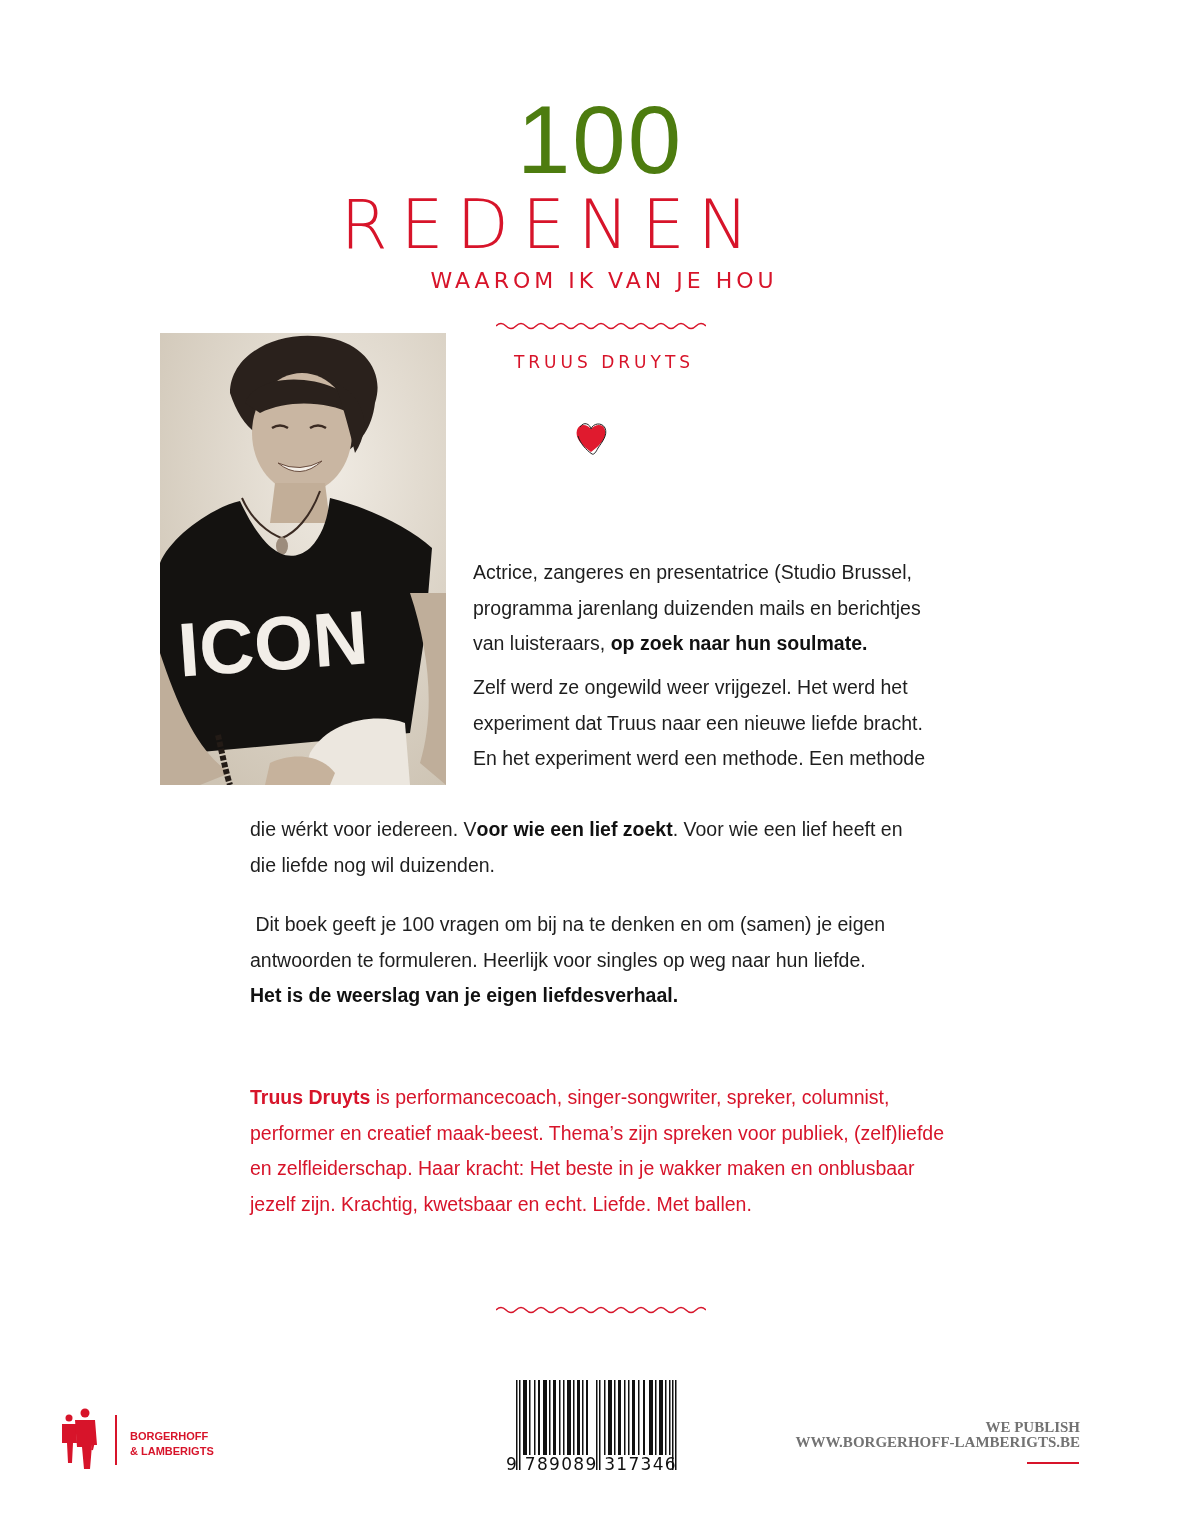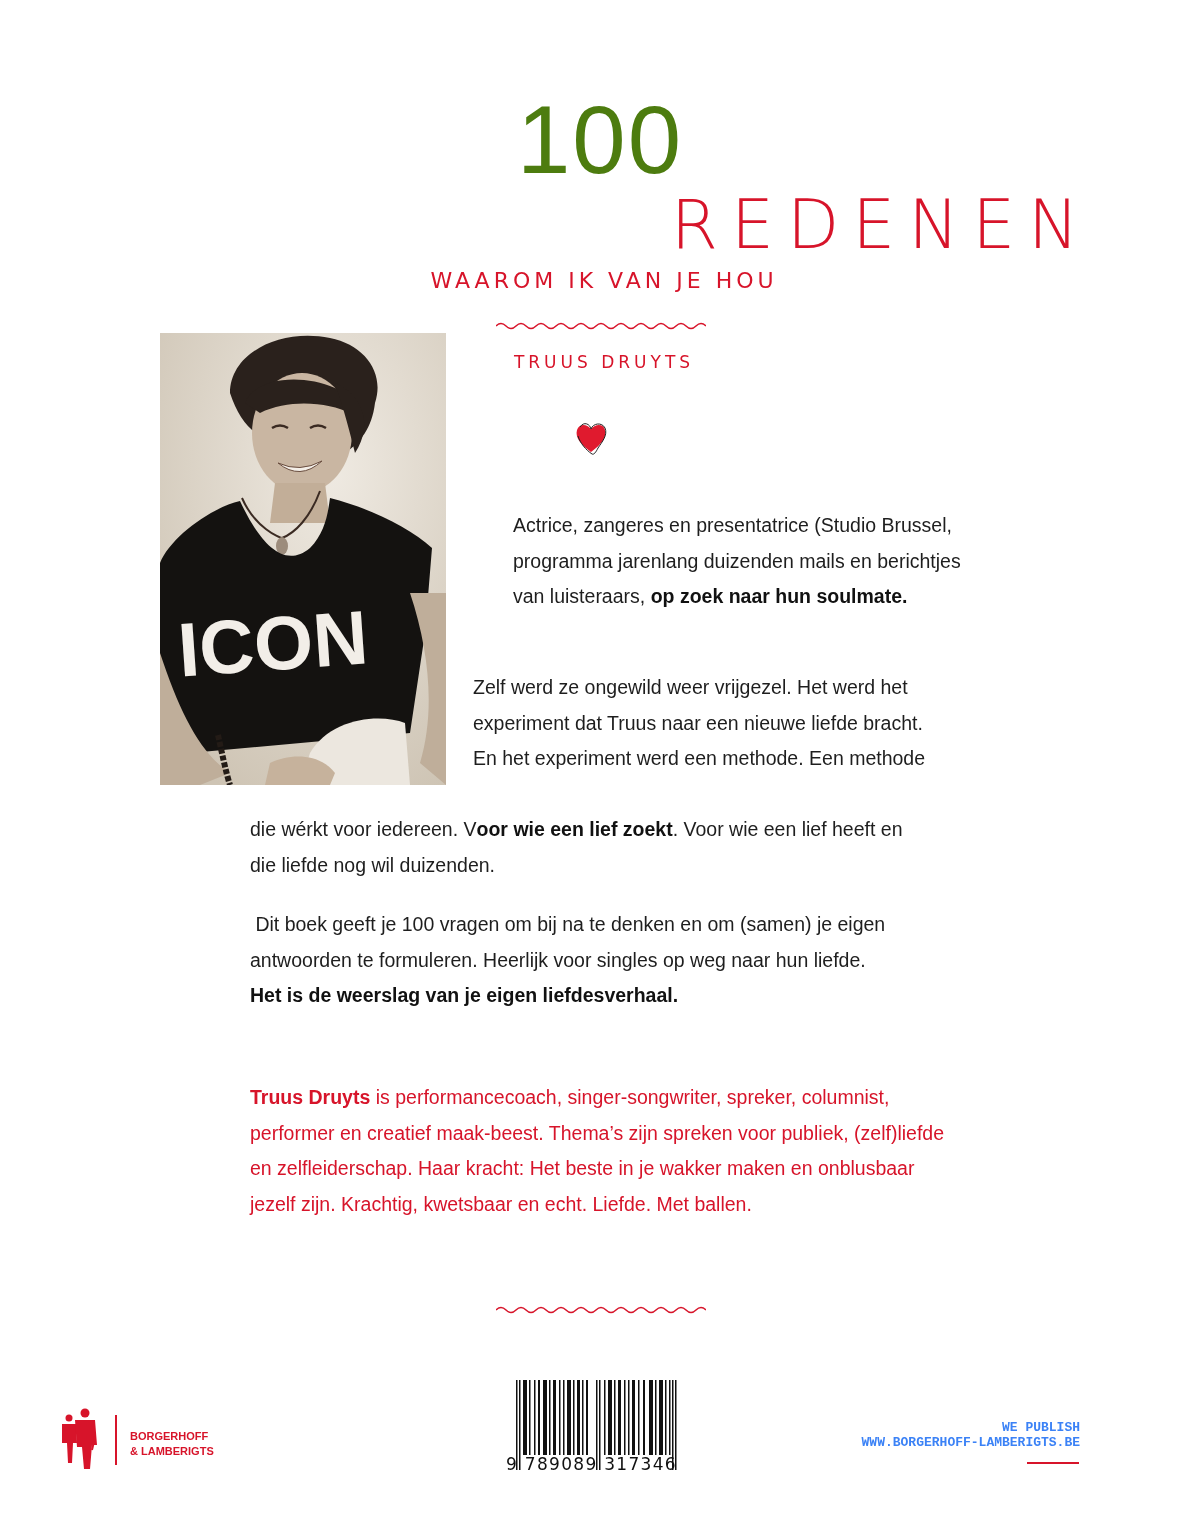--- a/index.html
+++ b/index.html
@@ -1,54 +1,54 @@
 <!DOCTYPE html>
 <html><head>
 <meta charset="utf-8">
 <style>
   html, body { margin: 0; padding: 0; background: #ffffff; }
   body { width: 1200px; height: 1526px; position: relative; overflow: hidden;
          font-family: "Liberation Sans", "DejaVu Sans", sans-serif; color: #1a1a1a; }
   .title-100 { position: absolute; left: 0; width: 1200px; top: 92px; text-align: center;
                font-family: Liberation Sans, sans-serif; font-weight: 200; font-size: 96px;
                line-height: 96px; color: #4d7c0f; letter-spacing: 2px; -webkit-text-stroke: 0px; }
-  .title-redenen { position: absolute; left: 0; width: 1092px; top: 190px; text-align: right;
+  .title-redenen { position: absolute; left: 0; width: 1092px; top: 190px; text-align: center;
                    font-family: "DejaVu Sans", sans-serif; font-weight: 200; font-size: 68px;
                    line-height: 70px; color: #d7142a; letter-spacing: 13px; padding-left: 10px; box-sizing: border-box; }
   .subtitle { position: absolute; left: 0; width: 1200px; top: 268px; text-align: center;
               font-family: "DejaVu Sans", sans-serif; font-size: 22px; line-height: 26px;
               color: #d7142a; letter-spacing: 4px; padding-left: 8px; box-sizing: border-box; }
   .wave { position: absolute; }
   .author { position: absolute; left: 0; width: 1200px; top: 352px; text-align: center;
             font-family: "DejaVu Sans", sans-serif; font-size: 17px; line-height: 20px;
             color: #d7142a; letter-spacing: 4px; padding-left: 8px; box-sizing: border-box; }
   .heart { position: absolute; left: 574px; top: 418px; width: 34px; height: 40px; }
   .photo { position: absolute; left: 160px; top: 333px; width: 286px; height: 452px;
            background: linear-gradient(135deg, #e9e4dc 0%, #dcd5ca 50%, #cfc6b8 100%); overflow: hidden; }
   .photo svg { position: absolute; left: 0; top: 0; }
   .body-text { position: absolute; font-family: "Liberation Sans", "DejaVu Sans", sans-serif;
                font-size: 19.5px; line-height: 35.5px; color: #1e1e1e; }
   .body-text b { font-weight: 700; color: #111; }
-  .p1 { left: 473px; top: 508px; width: 560px; margin-left: 40px; }
+  .p1 { left: 473px; top: 555px; width: 560px; }
   .line { white-space: nowrap; display: block; }
   .p2a { left: 473px; top: 670px; width: 560px; }
   .p2b { left: 250px; top: 812px; width: 800px; }
   .p3 { left: 250px; top: 907px; width: 800px; }
   .p4 { left: 250px; top: 1080px; width: 800px; color: #d7142a; }
   .p4 b { color: #d7142a; }
   .logo-left { position: absolute; left: 58px; top: 1405px; width: 190px; height: 64px; }
   .logo-divider { position: absolute; left: 115px; top: 1415px; width: 2px; height: 50px; background: #d7142a; }
   .logo-name { position: absolute; left: 130px; top: 1429px; font-family: "Liberation Sans", sans-serif;
                font-weight: 700; font-size: 11px; line-height: 15px; color: #d7142a; }
   .barcode { position: absolute; left: 516px; top: 1380px; width: 170px; height: 90px; }
   .isbn { position: absolute; left: 506px; top: 1455px; width: 200px; font-family: "DejaVu Sans", sans-serif;
           font-size: 17px; line-height: 18px; color: #111; letter-spacing: 1.3px; white-space: pre; }
   .right-logo { position: absolute; right: 120px; top: 1420px; text-align: right;
-                font-family: Liberation Mono, monospace; font-weight: 700; font-size: 13px;
-                line-height: 15px; color: #3b82f6; }
+                font-family: Liberation Serif, serif; font-weight: 700; font-size: 15px;
+                line-height: 15px; color: #737373; }
   .right-underline { position: absolute; left: 1027px; top: 1462px; width: 52px; height: 2px; background: #d7142a; }
 </style>
 </head>
 <body>
 
 <div>
 
   <div class="title-100">100</div>
   <div class="title-redenen">REDENEN</div>
   <div class="subtitle">WAAROM IK VAN JE HOU</div>

